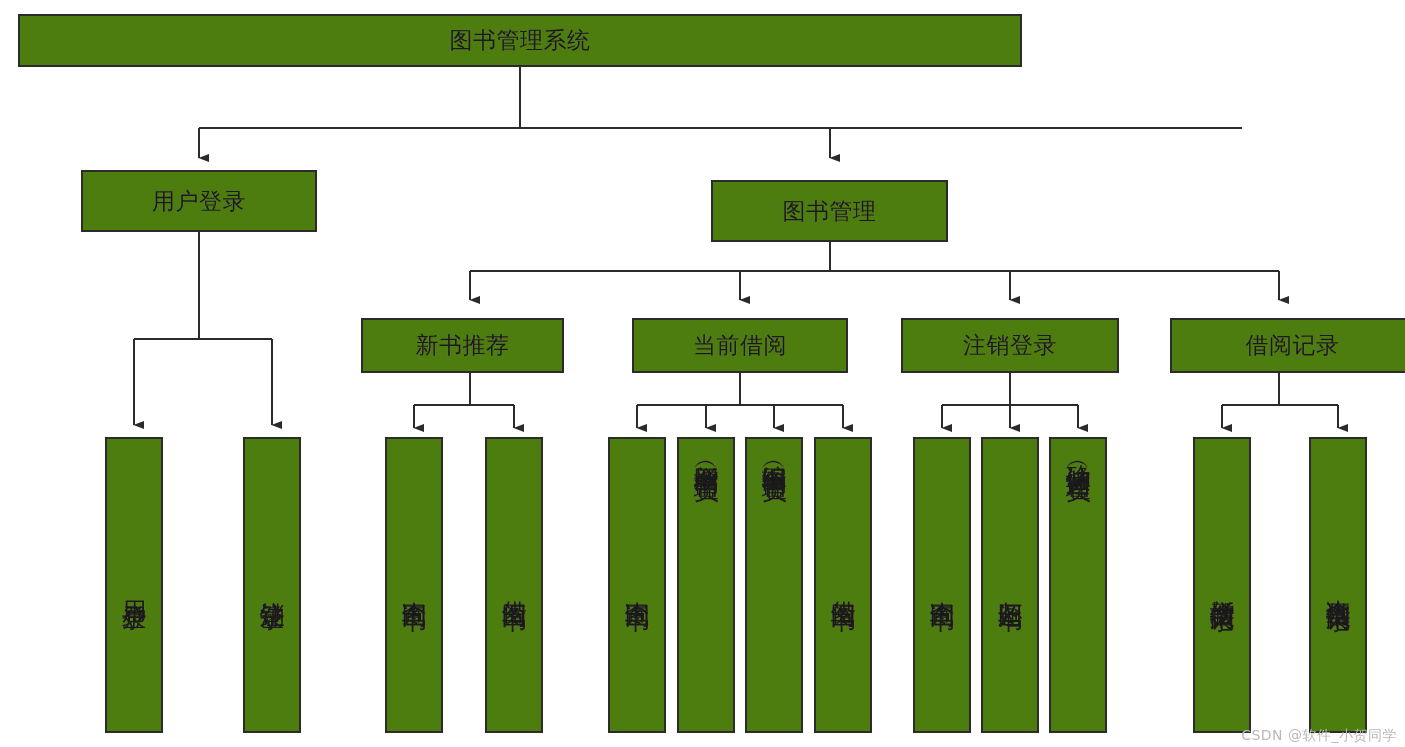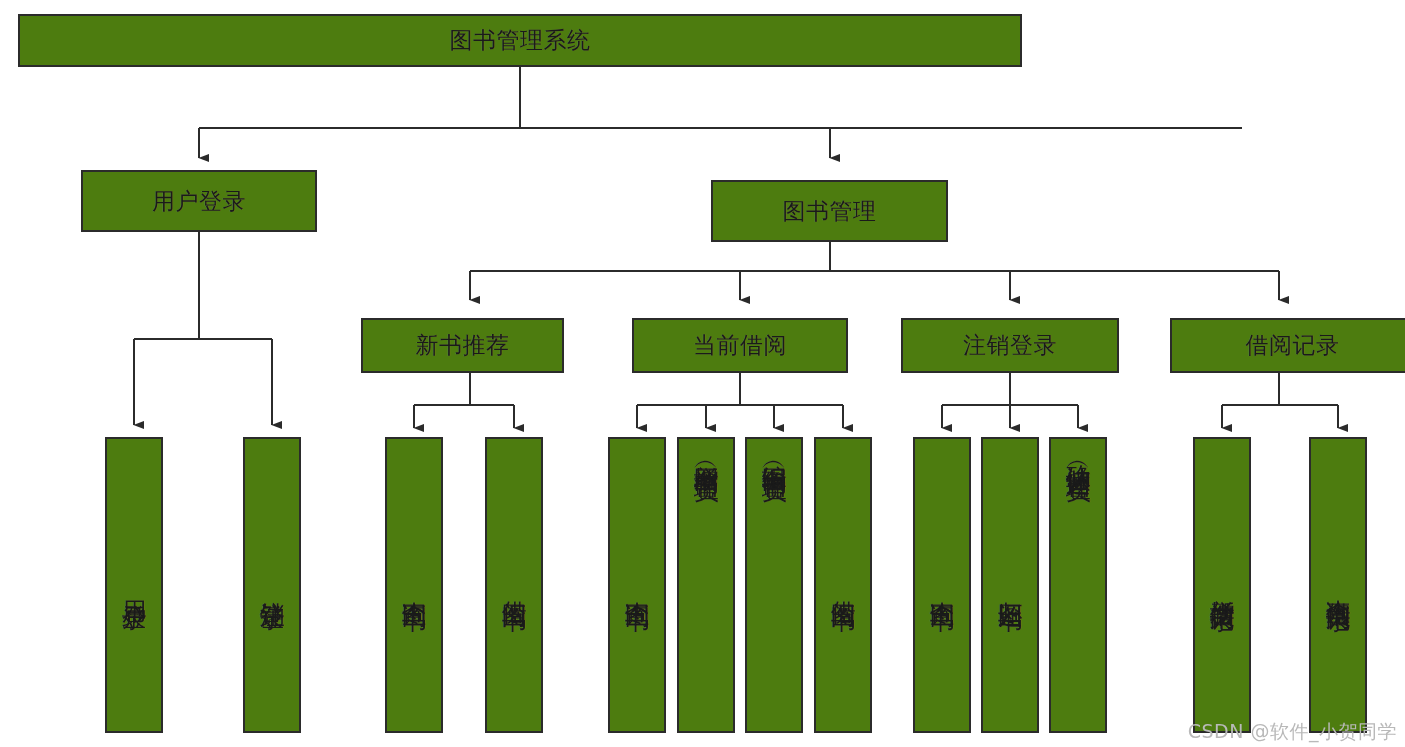--- a/index.html
+++ b/index.html
@@ -65,21 +65,21 @@
     white-space: nowrap;
   }
   .node.vertical.centered {
     align-items: center;
     padding-top: 0;
   }
   #watermark {
     position: absolute;
     right: 8px;
     bottom: 2px;
-    font-size: 19px;
+    font-size: 14px;
     color: #b9b9b9;
     letter-spacing: 0.5px;
     z-index: 6;
     white-space: nowrap;
     font-family: "DejaVu Sans", "Liberation Sans", sans-serif;
   }
 </style>
 </head>
 <body>
 

